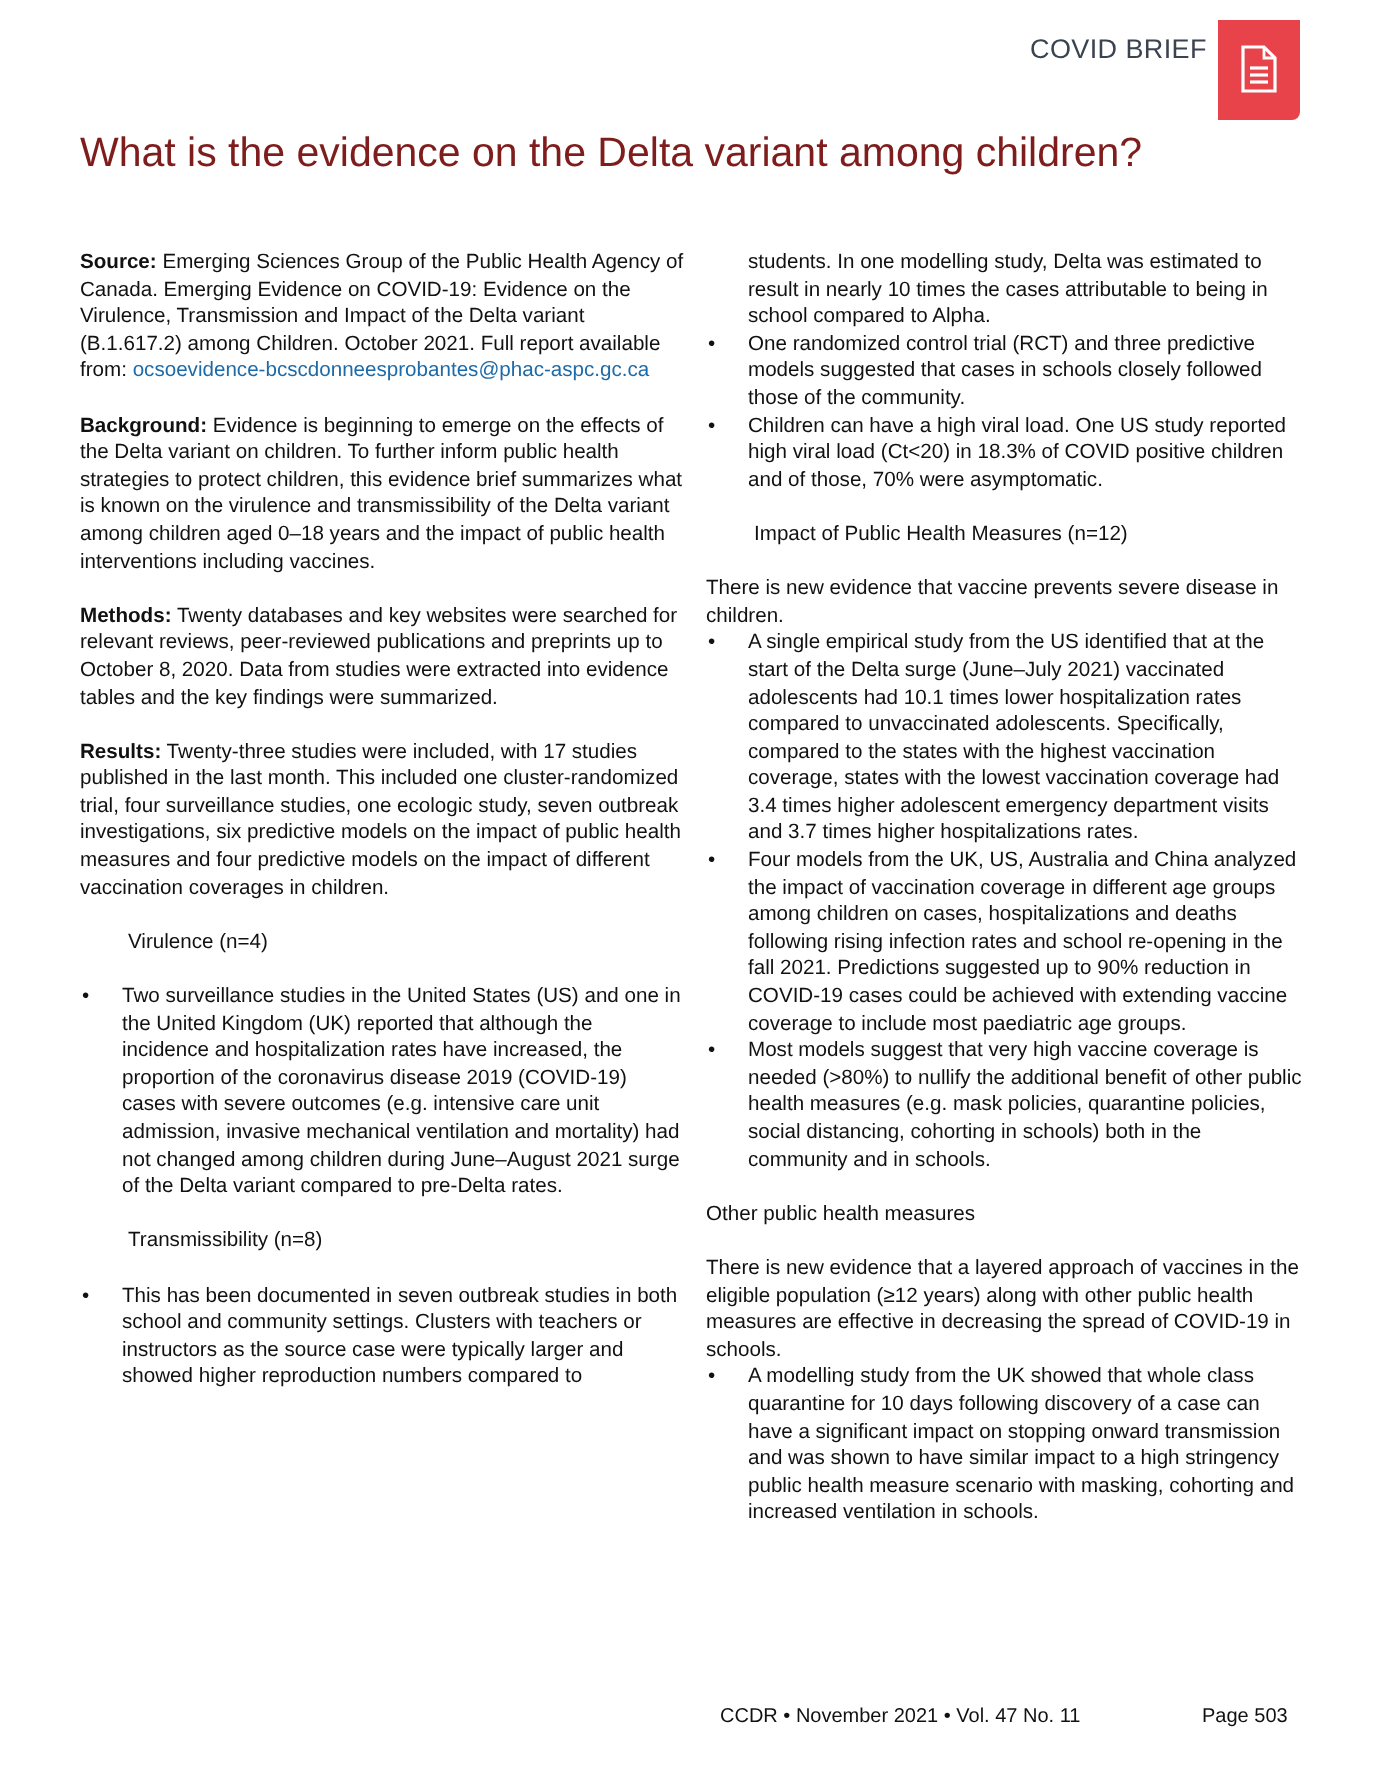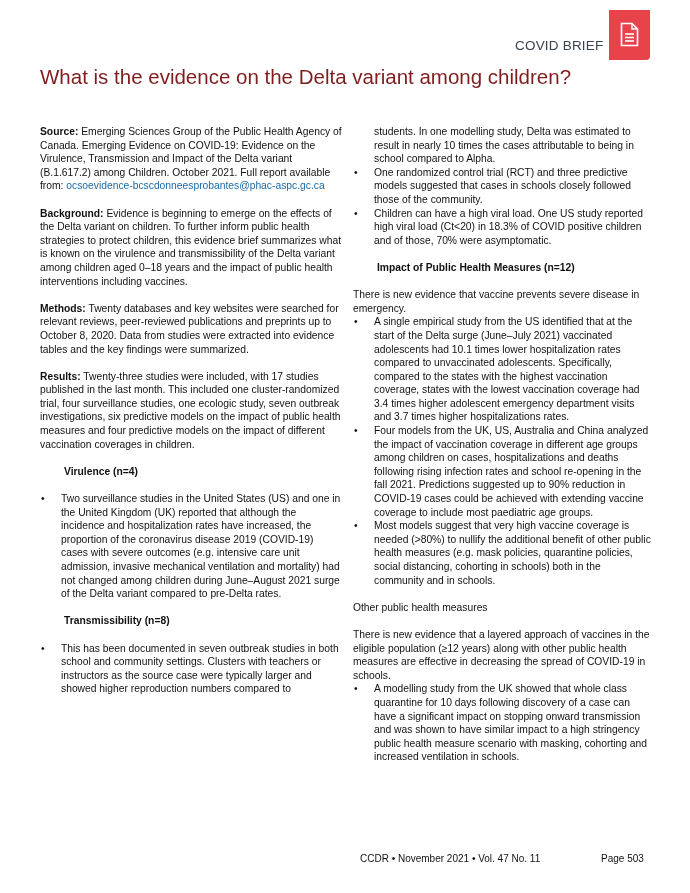--- a/index.html
+++ b/index.html
@@ -1,28 +1,28 @@
 <!DOCTYPE html>
 <html><head>
 <meta charset="utf-8">
 <style>
   html, body { margin: 0; padding: 0; background: #ffffff; }
   body { width: 690px; height: 893px; position: relative; overflow: hidden;
          font-family: "Liberation Sans", sans-serif; color: #111; }
-  .brief-label { position: absolute; left: 515px; top: 38px; font-size: 13.5px; color: #3a4350; letter-spacing: 0.2px; }
+  .brief-label { position: absolute; left: 515px; top: 17px; font-size: 13.5px; color: #3a4350; letter-spacing: 0.2px; }
   .brief-icon { position: absolute; left: 609px; top: 10px; width: 41px; height: 50px; background: #e8434a; border-radius: 0 0 4px 0; }
   .brief-icon svg { position: absolute; left: 11px; top: 12px; }
   .title { position: absolute; left: 40px; top: 65px; font-size: 20.5px; color: #7f1d1d; margin: 0; font-weight: normal; }
   .col { position: absolute; top: 125px; width: 302px; font-size: 10.3px; line-height: 13.6px; }
   .col-left { left: 40px; }
   .col-right { left: 353px; width: 300px; }
   p { margin: 0 0 13.6px 0; }
   .no-mb { margin-bottom: 0; }
   b { font-weight: bold; }
-  .heading { font-weight: bold; margin-bottom: 13.6px; padding-left: 24px; }
+  .heading { font-weight: normal; margin-bottom: 13.6px; padding-left: 24px; }
   .subheading { margin-bottom: 13.6px; }
   ul { list-style: none; margin: 0 0 13.6px 0; padding: 0; }
   li { position: relative; padding-left: 21px; }
   li::before { content: "•"; position: absolute; left: 1px; top: 0; }
   .cont { padding-left: 21px; margin-bottom: 0; }
   a.email { color: #1c6aa8; text-decoration: none; }
   .footer { position: absolute; top: 853px; font-size: 10px; color: #111; }
   .footer-journal { left: 360px; }
   .footer-page { left: 601px; text-align: center; }
 </style>
@@ -68,21 +68,21 @@
 </div>
 
 <div class="col col-right">
   <p class="cont">students. In one modelling study, Delta was estimated to result in nearly 10 times the cases attributable to being in school compared to Alpha.</p>
   <ul>
     <li>One randomized control trial (RCT) and three predictive models suggested that cases in schools closely followed those of the community.</li>
     <li>Children can have a high viral load. One US study reported high viral load (Ct&lt;20) in 18.3% of COVID positive children and of those, 70% were asymptomatic.</li>
   </ul>
 
   <p class="heading">Impact of Public Health Measures (n=12)</p>
-  <p class="no-mb">There is new evidence that vaccine prevents severe disease in emergency.</p>
+  <p class="no-mb">There is new evidence that vaccine prevents severe disease in children.</p>
   <ul>
     <li>A single empirical study from the US identified that at the start of the Delta surge (June–July 2021) vaccinated adolescents had 10.1 times lower hospitalization rates compared to unvaccinated adolescents. Specifically, compared to the states with the highest vaccination coverage, states with the lowest vaccination coverage had 3.4 times higher adolescent emergency department visits and 3.7 times higher hospitalizations rates.</li>
     <li>Four models from the UK, US, Australia and China analyzed the impact of vaccination coverage in different age groups among children on cases, hospitalizations and deaths following rising infection rates and school re-opening in the fall 2021. Predictions suggested up to 90% reduction in COVID-19 cases could be achieved with extending vaccine coverage to include most paediatric age groups.</li>
     <li>Most models suggest that very high vaccine coverage is needed (&gt;80%) to nullify the additional benefit of other public health measures (e.g. mask policies, quarantine policies, social distancing, cohorting in schools) both in the community and in schools.</li>
   </ul>
 
   <p class="subheading">Other public health measures</p>
   <p class="no-mb">There is new evidence that a layered approach of vaccines in the eligible population (≥12 years) along with other public health measures are effective in decreasing the spread of COVID-19 in schools.</p>
   <ul>
     <li>A modelling study from the UK showed that whole class quarantine for 10 days following discovery of a case can have a significant impact on stopping onward transmission and was shown to have similar impact to a high stringency public health measure scenario with masking, cohorting and increased ventilation in schools.</li>

